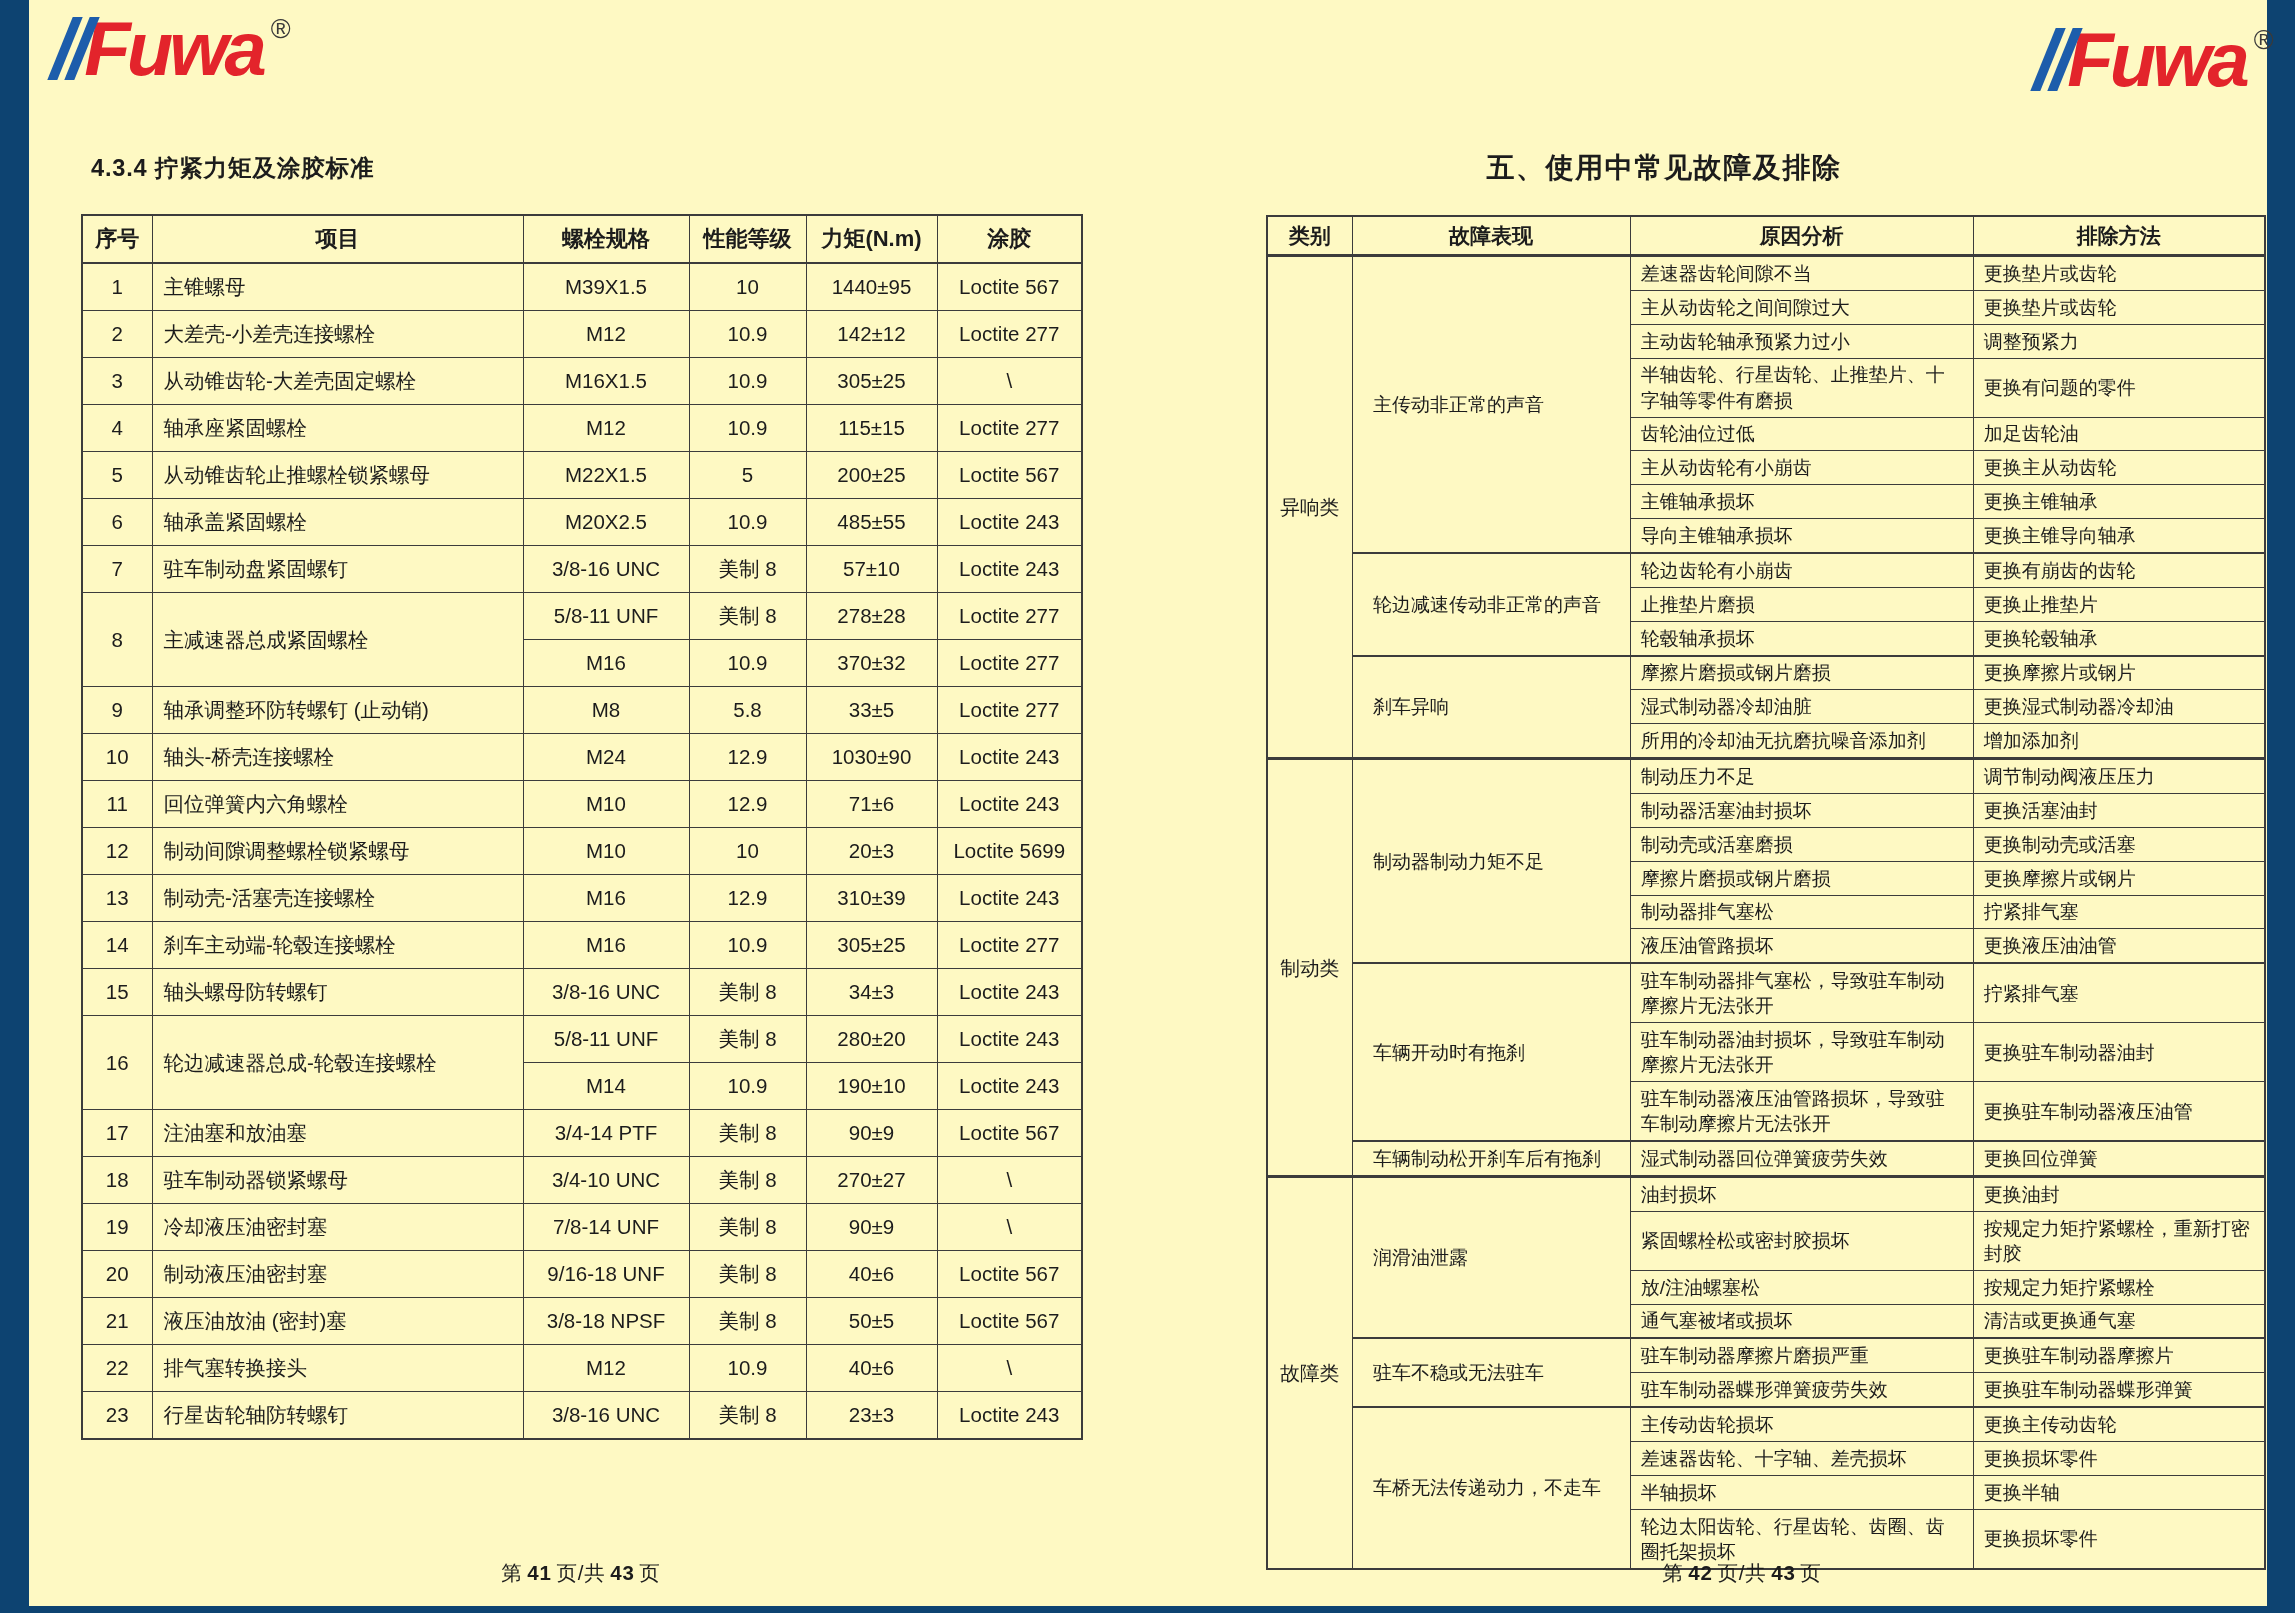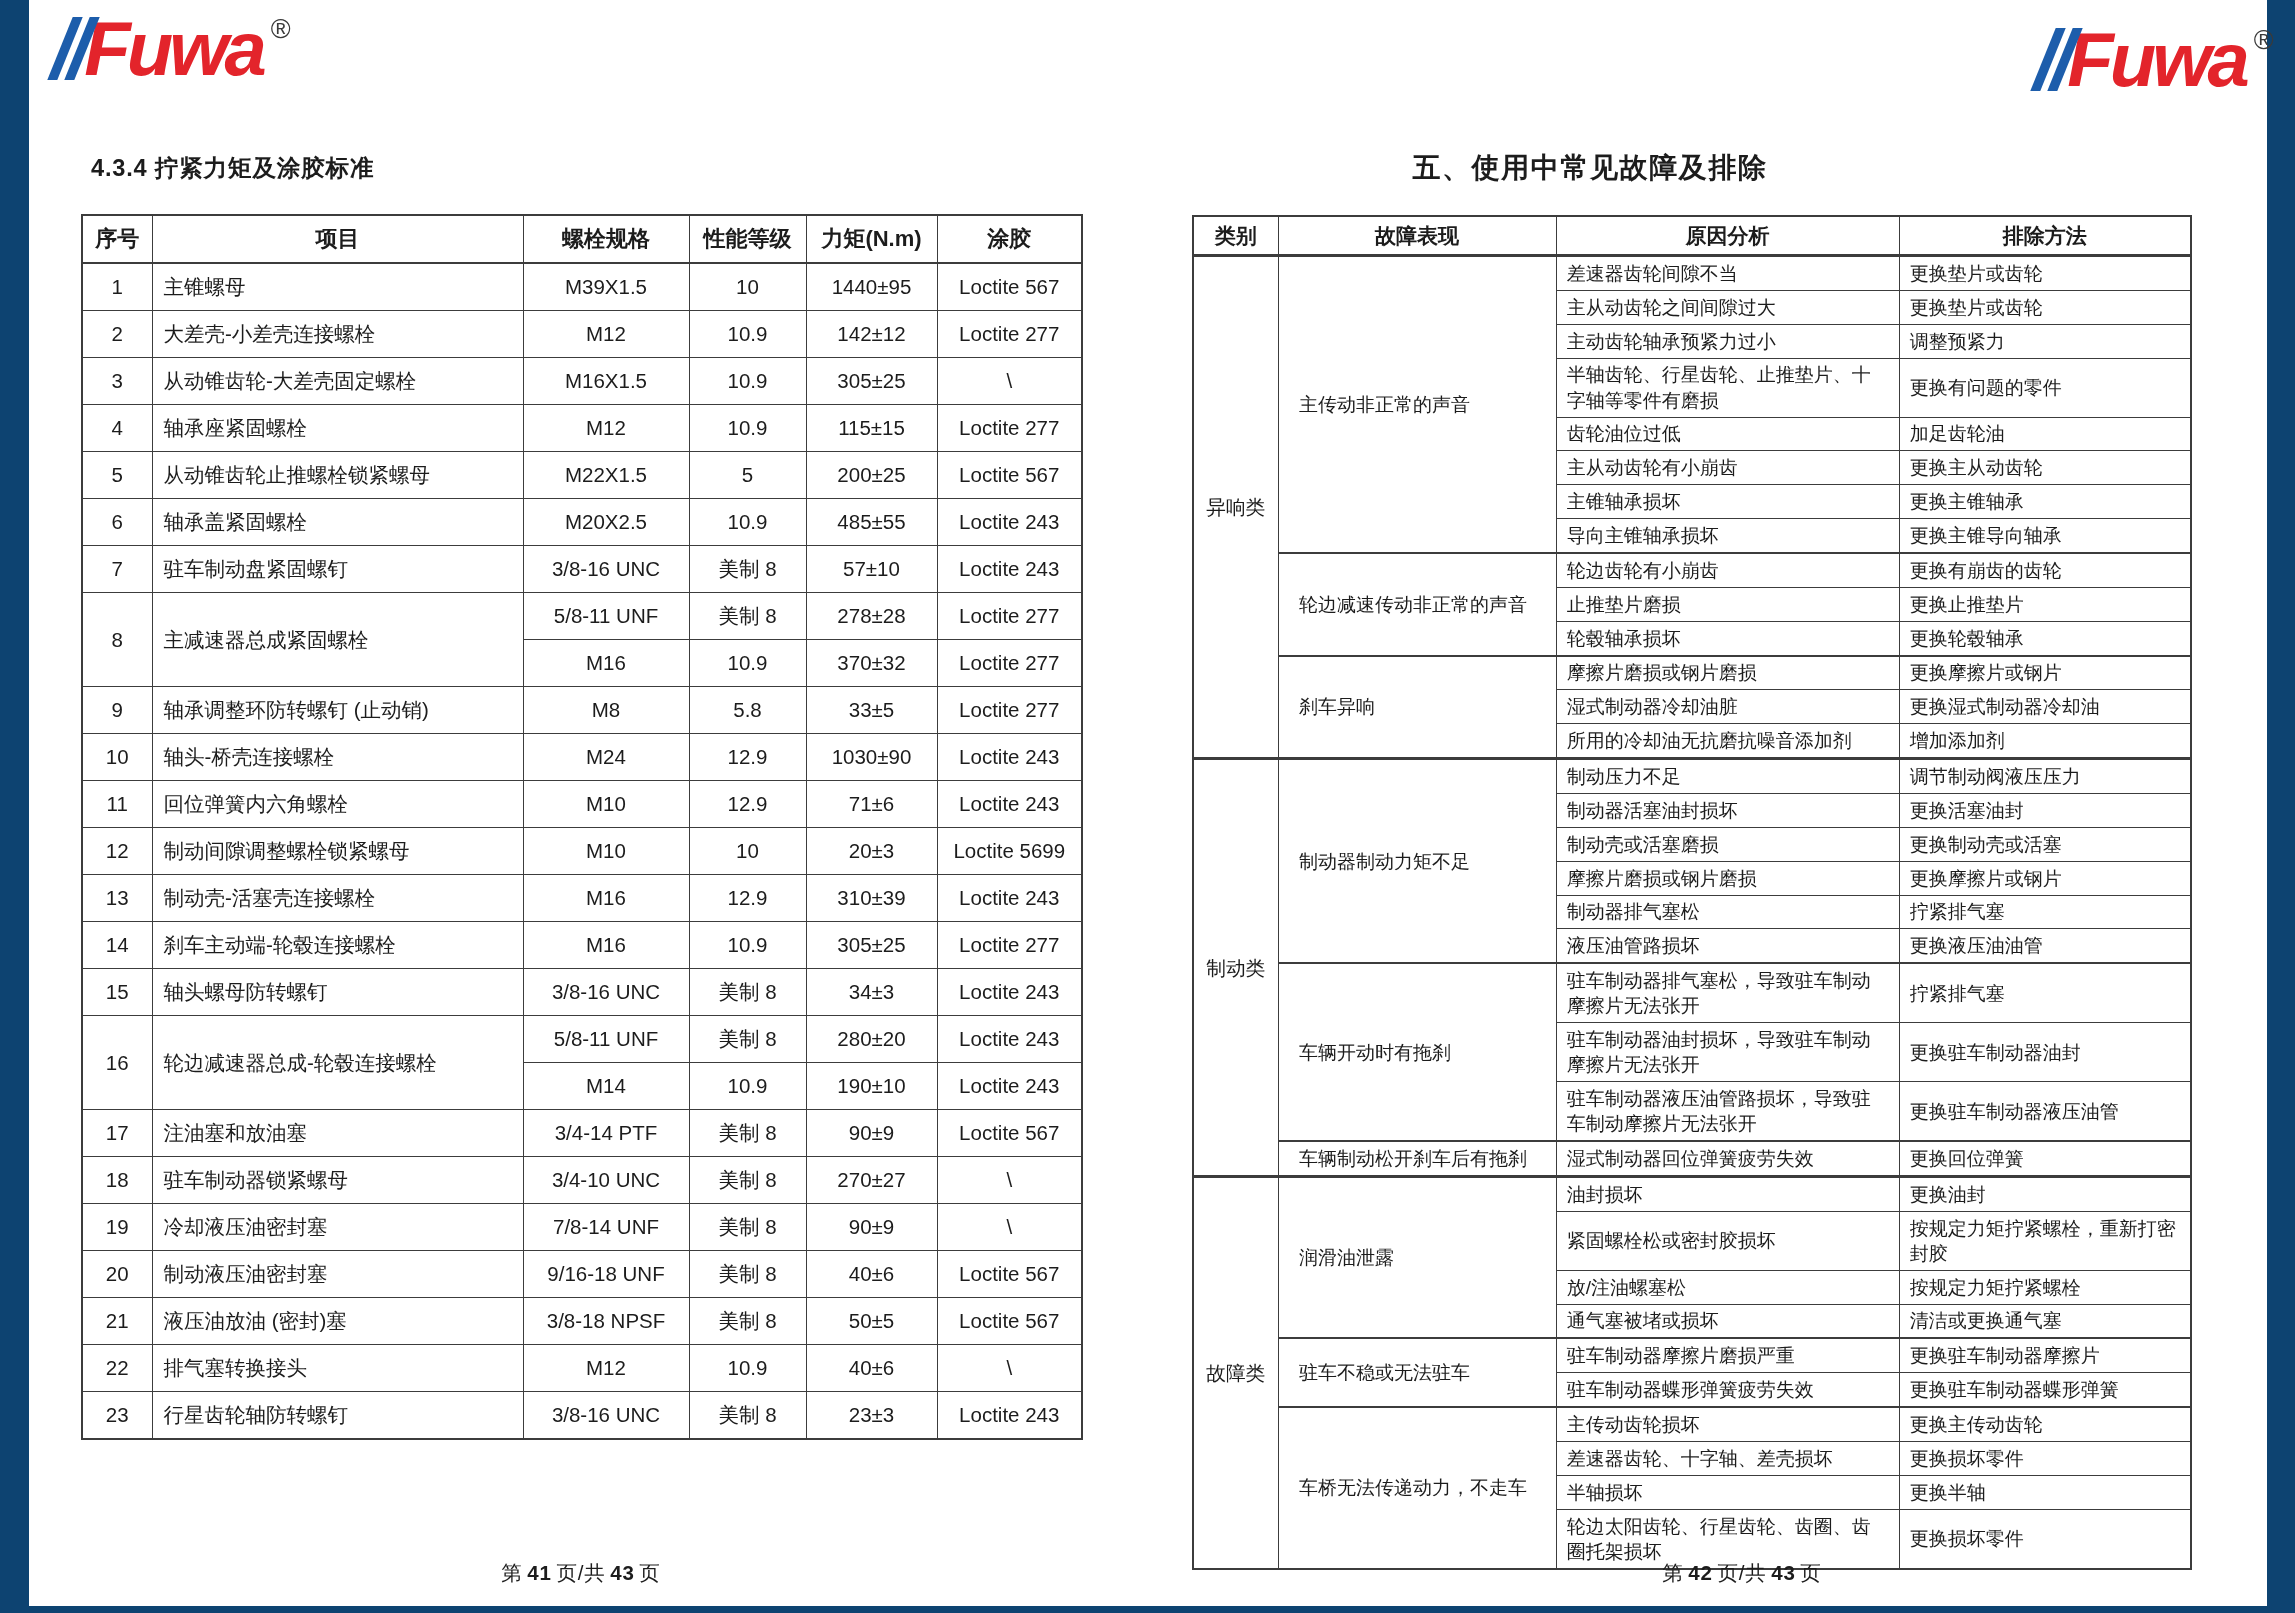--- a/index.html
+++ b/index.html
@@ -1,19 +1,19 @@
 <!DOCTYPE html>
 <html style="font-size:12.6px"><head>
 <meta charset="utf-8">
 <style>
   html,body{margin:0;padding:0;background:#888;}
   .canvas{
     position:relative;
     width:2295px;height:1613px;
-    background:#ffffff;
+    background:#fef9c3;
     overflow:hidden;
     font-family:"Liberation Sans","DejaVu Sans",sans-serif;
     color:#1c1c1c;
   }
   
   .bar{position:absolute;background:#0d4371;}
   .bar-left{left:0;top:0;width:29px;height:1613px;}
   .bar-right{right:0;top:0;width:28px;height:1613px;}
   .bar-bottom{left:0;bottom:0;width:2295px;height:7px;}
 
@@ -34,21 +34,21 @@
   .section-title{font-size:23.6px;font-weight:bold;line-height:28px;margin:0 0 32px 10px;letter-spacing:0.8px;}
 
   table{border-collapse:collapse;width:100%;table-layout:fixed;}
   td,th{border:1.6px solid #3c3c3c;overflow:hidden;}
   .torque-table{border:2.4px solid #3c3c3c;}
   .torque-table th{height:44px;font-size:22px;font-weight:bold;text-align:center;border-bottom:2.4px solid #3c3c3c;}
   .torque-table td{height:46px;font-size:20.5px;text-align:center;padding:0 6.3px;}
   .torque-table td.item{text-align:left;padding-left:11px;}
 
   
-  .right-page{position:absolute;left:1192px;top:150px;width:796px;}
+  .right-page{position:absolute;left:1266px;top:150px;width:796px;}
   .page-title{font-size:28px;font-weight:bold;text-align:center;line-height:35px;margin:0 0 30px 0;letter-spacing:1.6px;}
 
   .fault-table{border:2.4px solid #3c3c3c;}
   .fault-table th{height:35px;font-size:21px;font-weight:bold;text-align:center;border-bottom:2.4px solid #3c3c3c;}
   .fault-table td{font-size:19px;line-height:1.32;padding:3.9px 10.2px;vertical-align:middle;}
   .fault-table td.cat{text-align:center;font-size:19.7px;}
   .fault-table td.fault{text-align:left;padding-left:20.5px;}
   .fault-table tr.group-start td{border-top:3.2px solid #3c3c3c;}
   .fault-table tr.fault-start td{border-top:2.4px solid #3c3c3c;}
 

